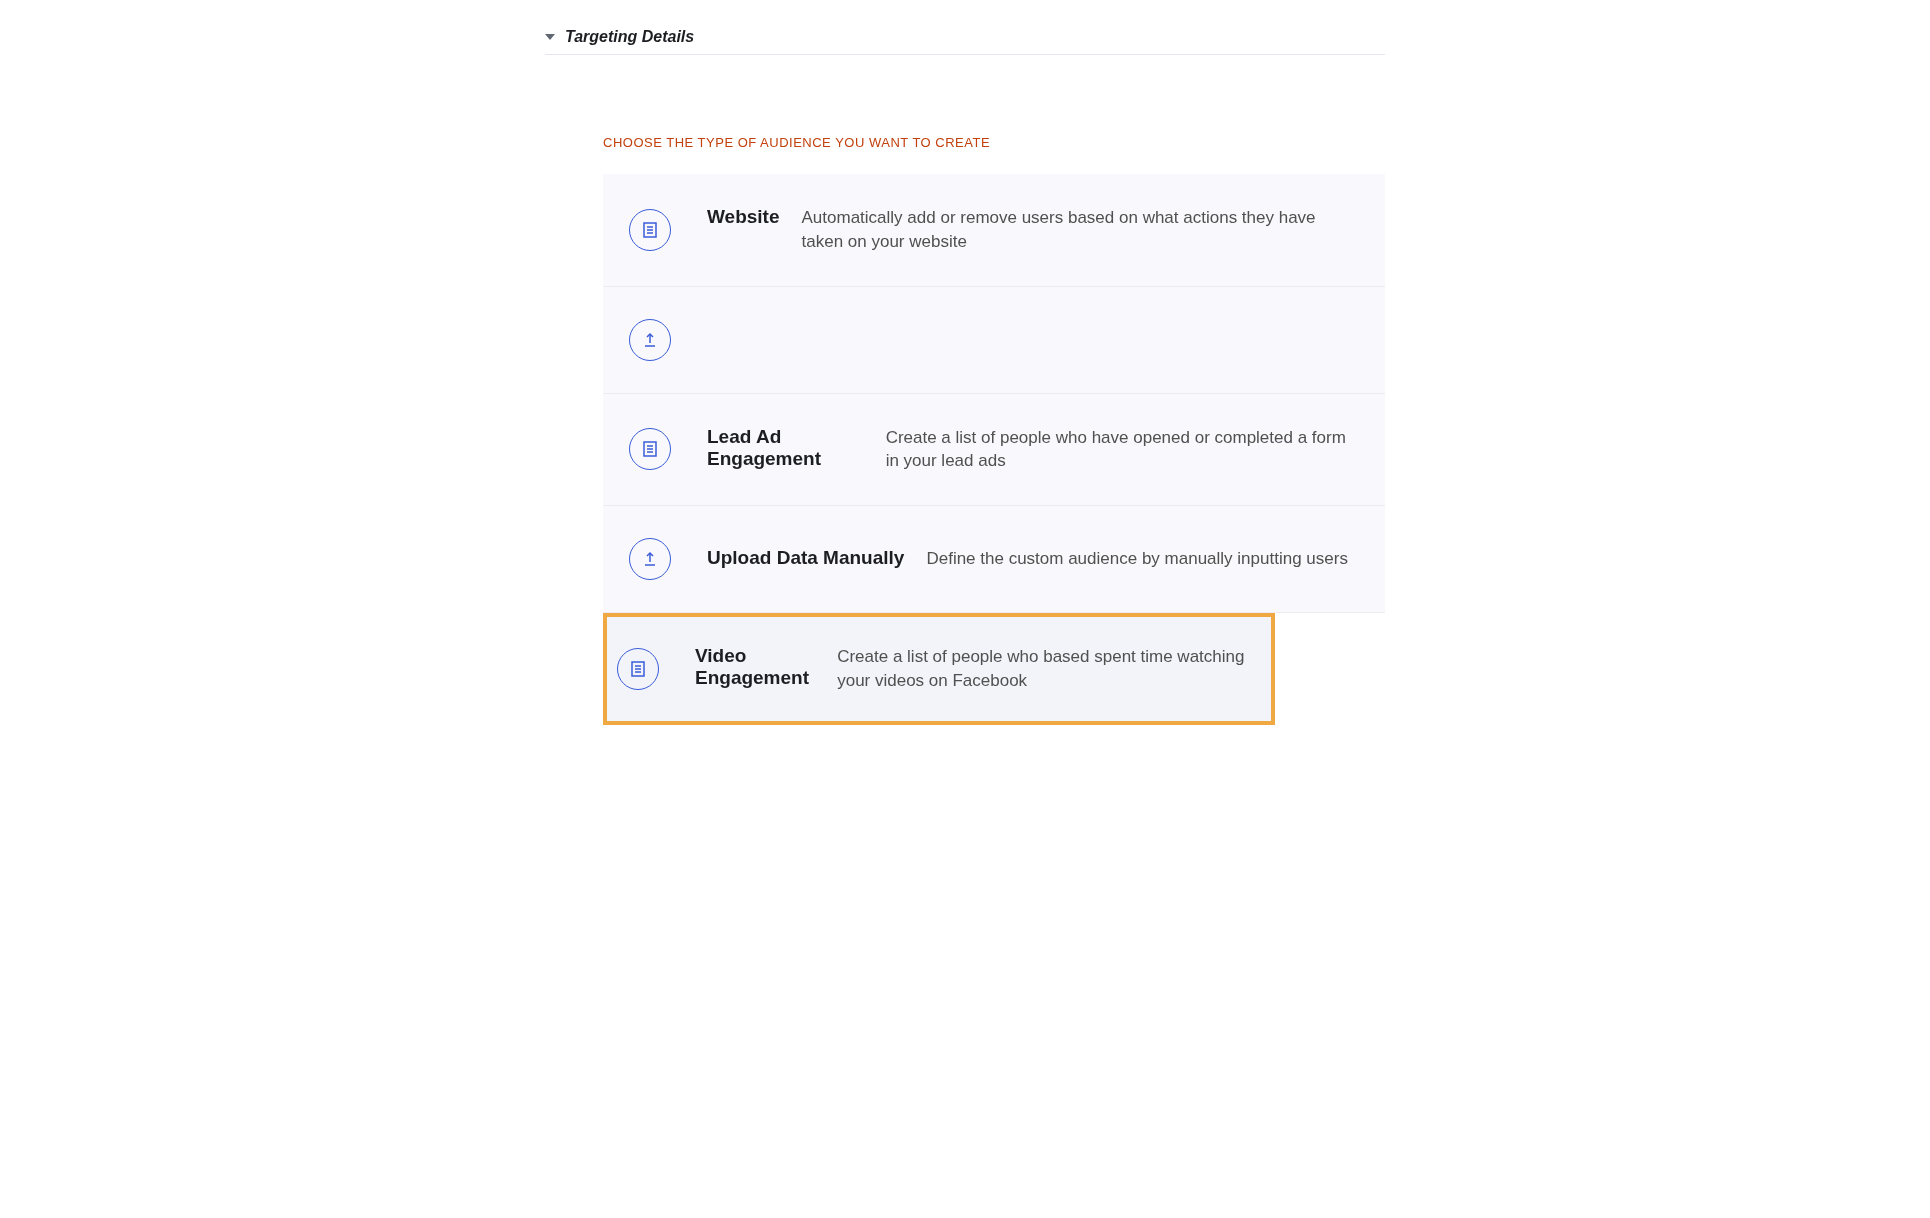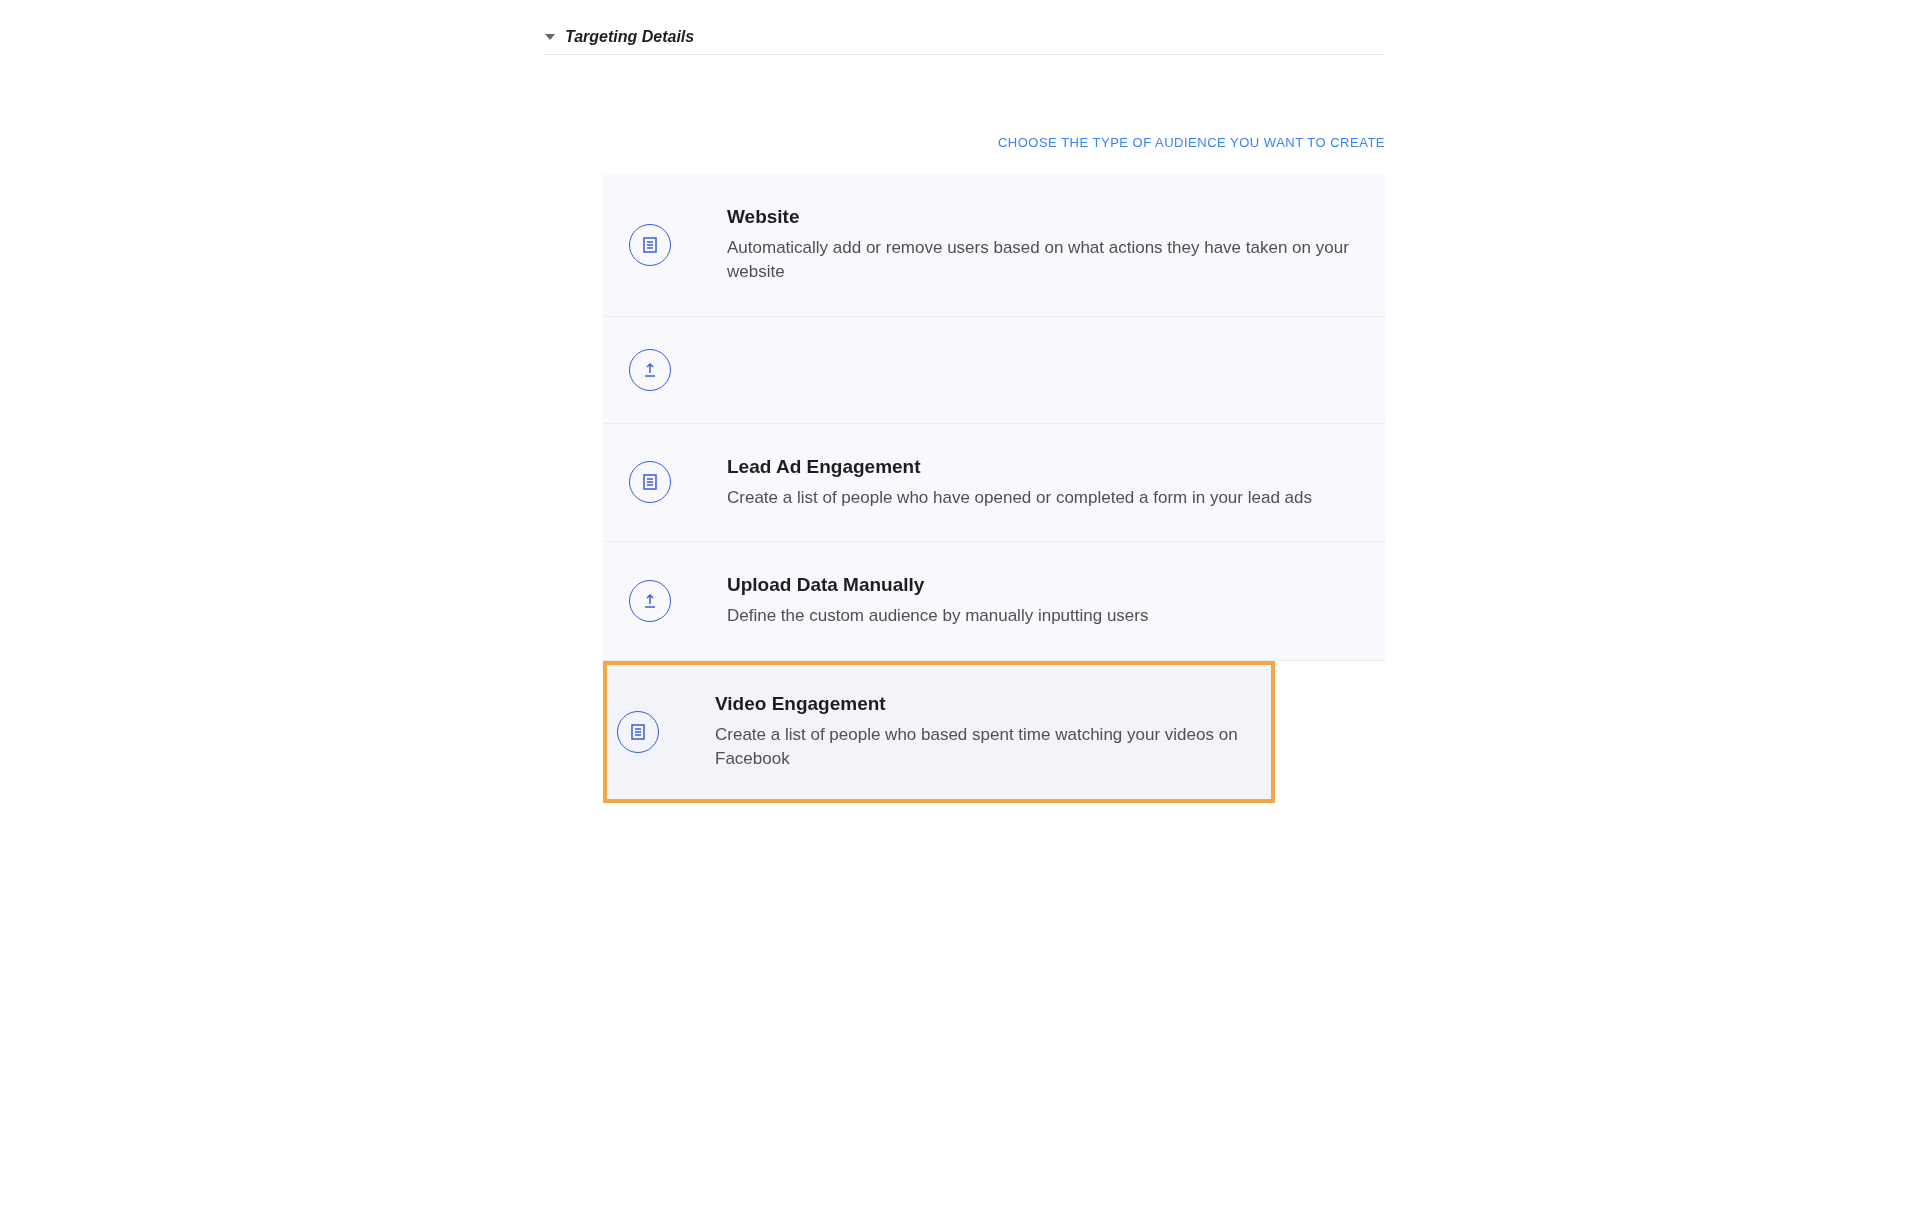--- a/index.html
+++ b/index.html
@@ -45,25 +45,24 @@
     }
     .page-title {
       font-size: 22px;
       font-weight: 600;
       color: #1c1e21;
       margin-bottom: 32px;
     }
     .subtitle {
       font-size: 13px;
       font-weight: 500;
-      color: #3b82f6;
+      color: #c2410c;
       letter-spacing: 0.5px;
       text-transform: uppercase;
       margin-bottom: 24px;
-      text-align: right;
     }
     .option-list {
       display: flex;
       flex-direction: column;
     }
     .option-card {
       display: flex;
       align-items: center;
       gap: 36px;
       padding: 32px 26px;
@@ -89,23 +88,22 @@
       display: flex;
       align-items: center;
       justify-content: center;
     }
     .icon-svg {
       width: 16px;
       height: 16px;
     }
     .option-text {
       display: flex;
-      flex-direction: column;
-      gap: 8px;
-      margin-left: 20px;
+      flex-direction: row;
+      gap: 22px;
     }
     .option-title {
       font-size: 19px;
       font-weight: 600;
       color: #1c1e21;
     }
     .option-desc {
       font-size: 17px;
       color: #505050;
       line-height: 1.4;

